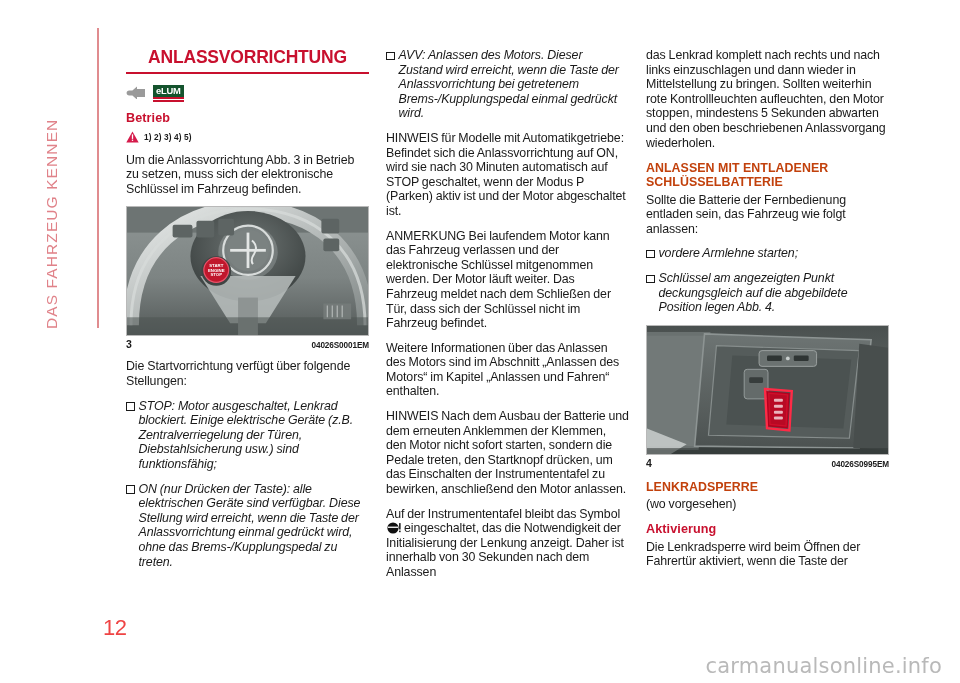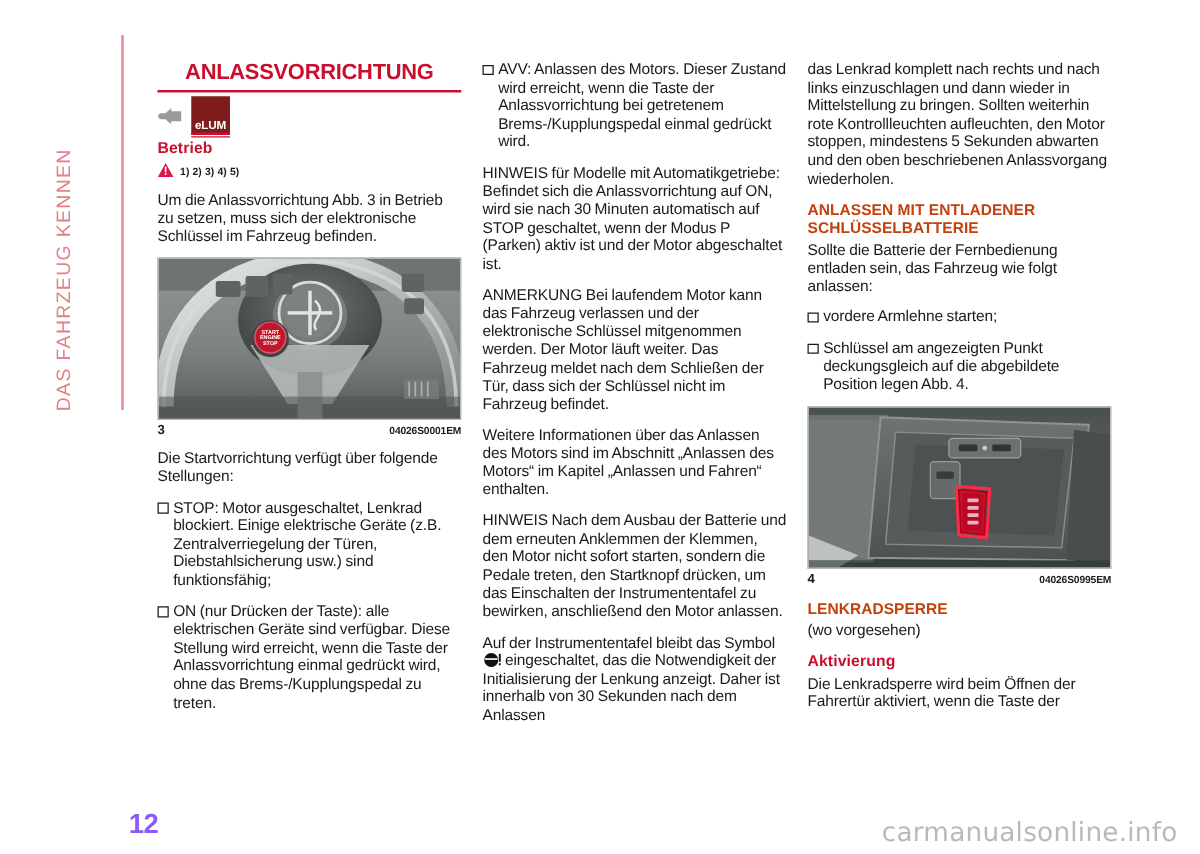--- a/index.html
+++ b/index.html
@@ -47,37 +47,37 @@
   }
   .h-red-caps{
     font-size:12.4px;font-weight:bold;color:#c2410c;
     margin:11px 0 3px 0;line-height:14.2px;letter-spacing:0.05px;
   }
 
   
   .iconrow{display:flex;align-items:center;gap:7px;margin:2px 0 9px 0;height:19px;}
   .hand{width:20px;height:14px;display:block;}
   .elum{
-    display:inline-block;background:#7f1d1d;color:#fff;
+    display:inline-block;background:#14532d;color:#fff;
     font-size:9.4px;font-weight:bold;letter-spacing:-0.2px;
-    padding:18px 3px 1px 3px;line-height:10px;
+    padding:1px 3px 1px 3px;line-height:10px;
     border-bottom:2.4px solid #c8102e;position:relative;
   }
   .elum:after{
     content:"";position:absolute;left:0;right:0;bottom:-4.5px;
     height:1.6px;background:#c8102e;
   }
 
   .warnrow{display:flex;align-items:flex-start;gap:5px;margin:0 0 9px 0;height:15px;text-align:right;}
   .tri{width:13px;height:12px;display:block;}
   .footmarks{font-size:8.3px;font-weight:bold;letter-spacing:0.1px;
              padding-top:3px;color:#1a1a1a;}
 
   
-  .bullet{display:flex;gap:4px;margin:0 0 10px 0;}
+  .bullet{display:flex;gap:4px;margin:0 0 10px 0;font-style:italic;}
   .bullet .sq{
     flex:0 0 auto;width:6.5px;height:6.5px;border:1.4px solid #1a1a1a;
     margin-top:3.6px;background:#fff;
   }
   .bullet p{margin:0;}
 
   
   .fig{margin:2px 0 0 0;width:243px;}
   .figimg{width:243px;height:0;position:relative;overflow:hidden;
           border:1px solid #b9b9b9;box-sizing:border-box;background:#9aa0a0;}
@@ -89,21 +89,21 @@
   .figcode{font-size:8.2px;font-weight:bold;letter-spacing:-0.1px;color:#1a1a1a;}
 
   
   .inline-sym{
     display:inline-block;width:13px;height:12px;vertical-align:-2px;
     margin:0 1px;
   }
 
   .pagenum{
     position:absolute;left:103px;top:615px;
-    font-size:22px;font-weight:bold;color:#8b5cf6;letter-spacing:-0.5px;margin-top:31px;
+    font-size:22px;font-weight:normal;color:#ef4444;letter-spacing:-0.5px;
   }
   .watermark{
     position:absolute;right:18px;bottom:5px;
     font-size:21px;color:#b9b9b9;letter-spacing:0.2px;
     font-family:"DejaVu Sans", sans-serif;
   }
 </style>
 </head>
 <body>
 

